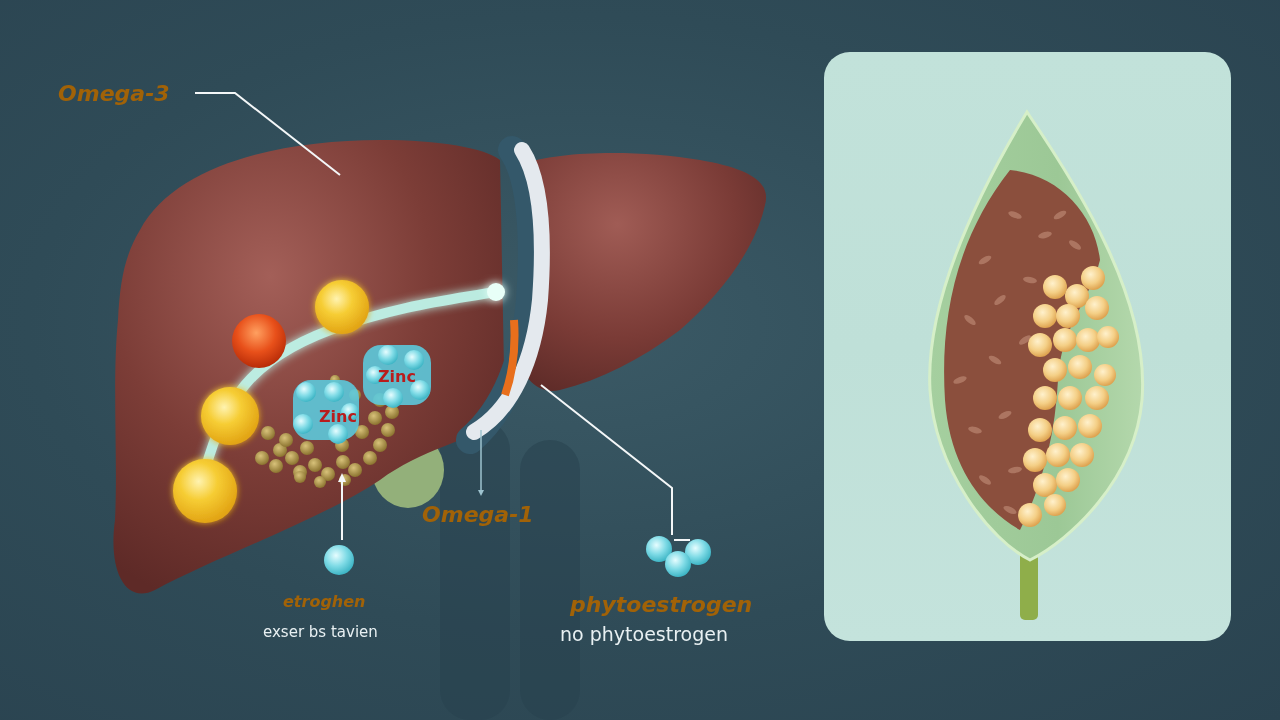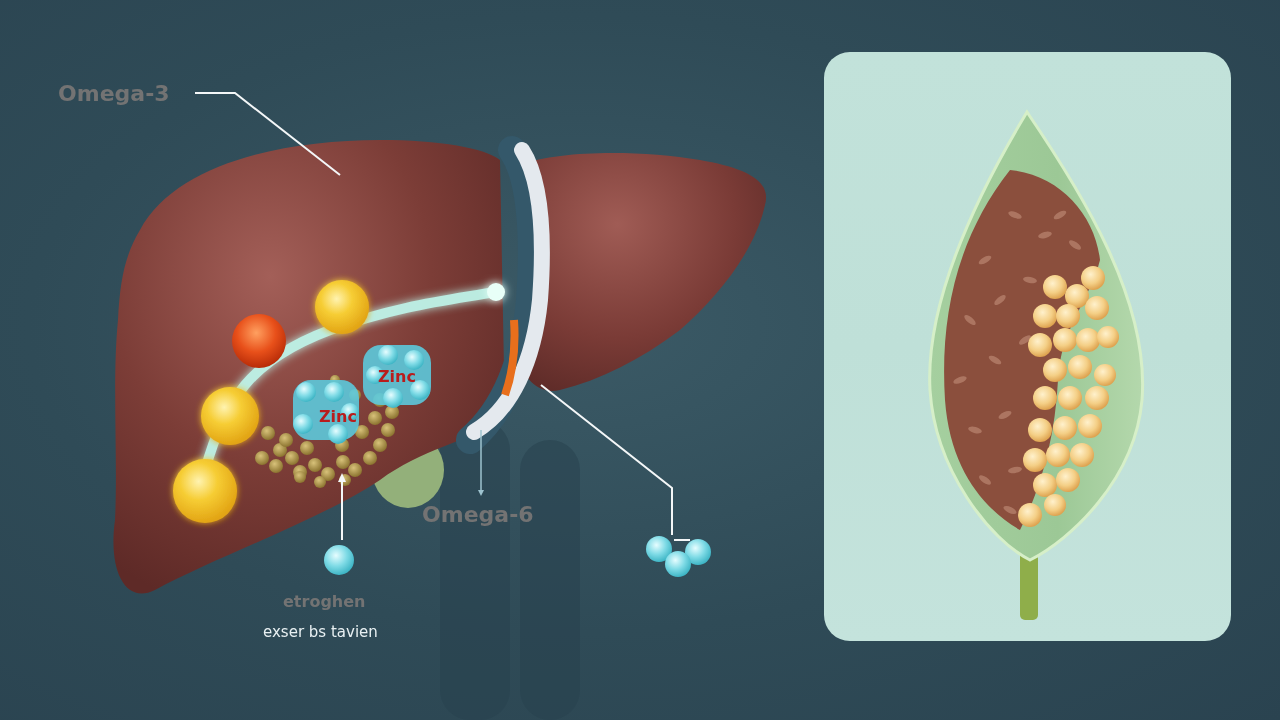--- a/index.html
+++ b/index.html
@@ -5,22 +5,22 @@
   html, body { margin: 0; padding: 0; }
   body {
     width: 1280px; height: 720px; overflow: hidden; position: relative;
     background: radial-gradient(ellipse at 45% 45%, #3b5a66 0%, #2f4b57 55%, #2a4350 100%);
     font-family: "Liberation Sans", sans-serif;
   }
   .stage { position: absolute; inset: 0; }
   .bg-vessel { position: absolute; background: rgba(40,66,78,0.55); border-radius: 30px; }
   svg.art { position: absolute; left: 0; top: 0; }
   .label {
-    position: absolute; color: #737373; font-family: "DejaVu Sans", sans-serif;
-    font-weight: bold; white-space: nowrap;
+    position: absolute; color: #a16207; font-family: "DejaVu Sans", sans-serif;
+    font-weight: bold; white-space: nowrap; font-style: italic;
   }
   .sublabel {
     position: absolute; color: #e8f0f2; font-family: "DejaVu Sans", sans-serif;
     font-weight: normal; white-space: nowrap;
   }
   .zinc-text {
     position: absolute; color: #b91c1c; font-family: "DejaVu Sans", sans-serif;
     font-weight: bold; font-size: 16px; padding-left: 11px;
   }
   .panel {
@@ -167,25 +167,27 @@
     <circle cx="339" cy="560" r="15" fill="url(#cyanBead)"></circle>
 
     <g>
       <circle cx="659" cy="549" r="13" fill="url(#cyanBead)"></circle>
       <circle cx="698" cy="552" r="13" fill="url(#cyanBead)"></circle>
       <circle cx="678" cy="564" r="13" fill="url(#cyanBead)"></circle>
     </g>
   </svg>
 
   <div class="label" style="left:58px; top:81px; font-size:22px;">Omega-3</div>
-  <div class="label" style="left:422px; top:502px; font-size:22px;">Omega-6</div>
+  <div class="label" style="left:422px; top:502px; font-size:22px;">Omega-1</div>
   <div class="zinc-text" style="left:308px; top:407px;">Zinc</div>
   <div class="zinc-text" style="left:367px; top:367px;">Zinc</div>
   <div class="label" style="left:283px; top:592px; font-size:16px;">etroghen</div>
   <div class="sublabel" style="left:263px; top:623px; font-size:15px;">exser bs tavien</div>
+  <div class="label" style="left:570px; top:592px; font-size:22px;">phytoestrogen</div>
+  <div class="sublabel" style="left:560px; top:623px; font-size:19px;">no phytoestrogen</div>
 
   <div class="panel"></div>
   <svg class="art" width="1280" height="720" viewBox="0 0 1280 720">
     <defs>
       <linearGradient id="leafGrad" x1="0" y1="0" x2="1" y2="0">
         <stop offset="0%" stop-color="#a5cf9f"></stop>
         <stop offset="60%" stop-color="#9cc896"></stop>
         <stop offset="100%" stop-color="#b4d8ac"></stop>
       </linearGradient>
       <radialGradient id="soyGrad" cx="40%" cy="35%" r="65%">

